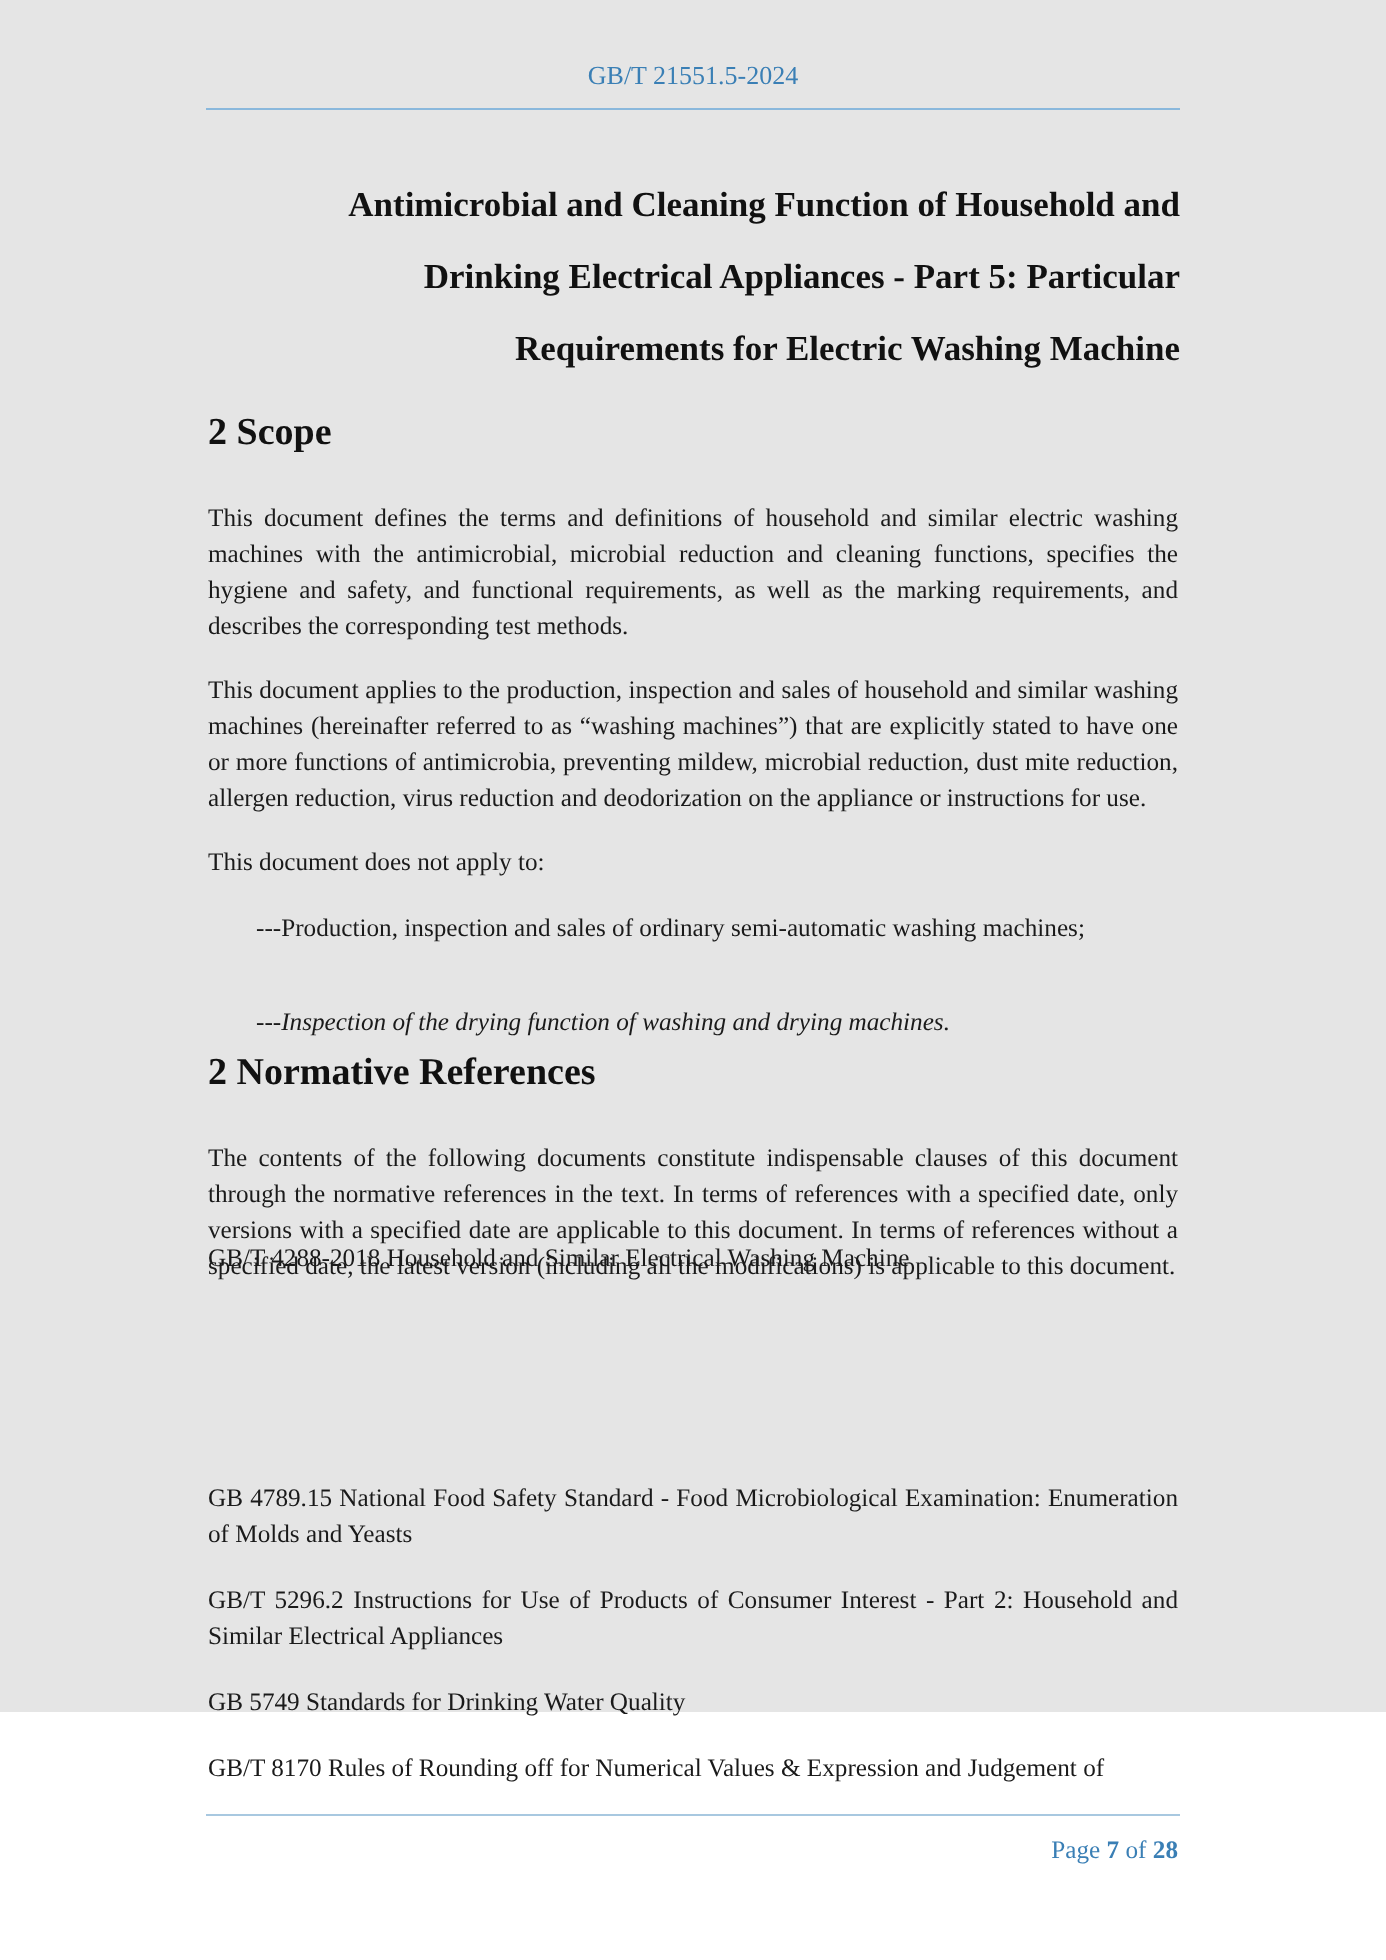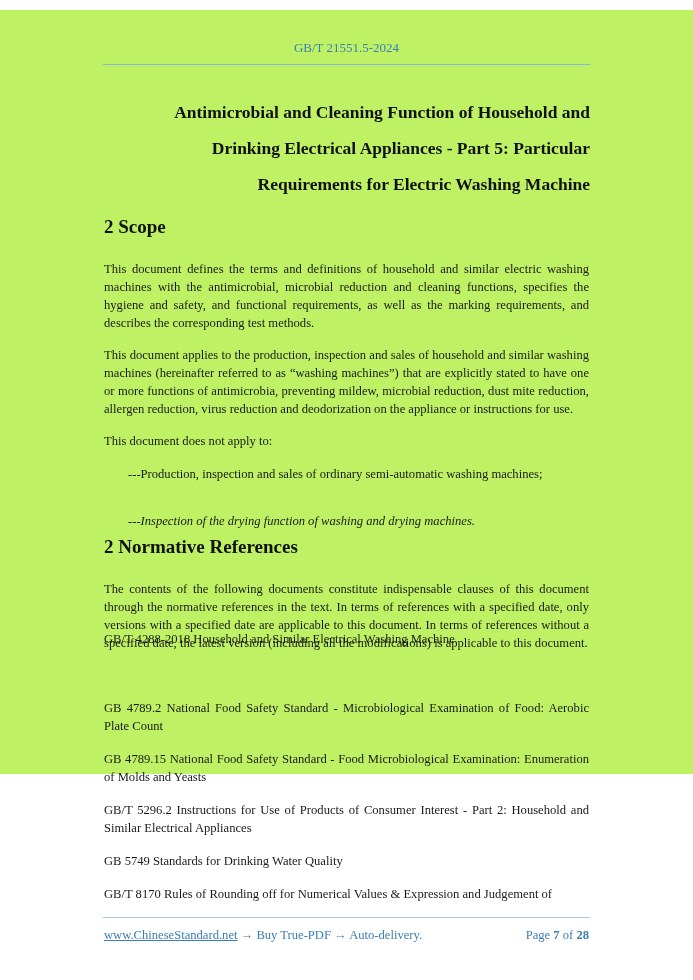--- a/index.html
+++ b/index.html
@@ -1,19 +1,19 @@
 <!DOCTYPE html>
 <html><head>
   <meta charset="utf-8">
   <style>
     * { margin: 0; padding: 0; box-sizing: border-box; }
     html, body { width: 693px; height: 980px; background: #ffffff; overflow: hidden; }
     body { position: relative; font-family: "Liberation Serif", "DejaVu Serif", serif; color: #111111; }
 
-    .page { position: absolute; left: 0; top: 0; width: 693px; height: 764px; background: #bef264; margin-top: 10px; }
+    .page { position: absolute; left: 0; top: 0; width: 693px; height: 856px; background: #e5e5e5; }
 
     .header-title {
       position: absolute; left: 103px; top: 30px; width: 487px;
       text-align: center; font-size: 13px; color: #3a7fb5;
     }
     .header-rule {
       position: absolute; left: 103px; top: 54px; width: 487px; height: 1px;
       background: #8ab8dc;
     }
 
@@ -63,30 +63,26 @@
   <div class="para" style="top:336px;">This document applies to the production, inspection and sales of household and similar washing machines (hereinafter referred to as “washing machines”) that are explicitly stated to have one or more functions of antimicrobia, preventing mildew, microbial reduction, dust mite reduction, allergen reduction, virus reduction and deodorization on the appliance or instructions for use.</div>
   <div class="para indent" style="top:455px;">---Production, inspection and sales of ordinary semi-automatic washing machines;</div>
   <div class="para" style="top:422px;">This document does not apply to:</div>
   <div class="para indent" style="top:502px;font-style:italic;">---Inspection of the drying function of washing and drying machines.</div>
 
   <div class="h1" style="top:526px;">2 Normative References</div>
 
   <div class="para" style="top:570px;">The contents of the following documents constitute indispensable clauses of this document through the normative references in the text. In terms of references with a specified date, only versions with a specified date are applicable to this document. In terms of references without a specified date, the latest version (including all the modifications) is applicable to this document.</div>
 
   <div class="para" style="top:620px;">GB/T 4288-2018 Household and Similar Electrical Washing Machine</div>
-  <div class="para" style="top:689px;">GB 4789.2 National Food Safety Standard - Microbiological Examination of Food: Aerobic Plate Count</div>
   <div class="para" style="top:740px;">GB 4789.15 National Food Safety Standard - Food Microbiological Examination: Enumeration of Molds and Yeasts</div>
   <div class="para" style="top:791px;">GB/T 5296.2 Instructions for Use of Products of Consumer Interest - Part 2: Household and Similar Electrical Appliances</div>
   <div class="para" style="top:842px;">GB 5749 Standards for Drinking Water Quality</div>
   <div class="para" style="top:875px; height:18px; overflow:hidden;">GB/T 8170 Rules of Rounding off for Numerical Values &amp; Expression and Judgement of</div>
 
   <div class="footer-rule"></div>
-  <div class="footer-left">
-    <a class="footer-link">www.ChineseStandard.net</a><span> → Buy True-PDF → Auto-delivery.</span>
-  </div>
   <div class="footer-right">
     <span>Page</span>
     <span class="page-num">7</span>
     <span>of</span>
     <span class="page-num">28</span>
   </div>
 
 </div>
 
 </body></html>

